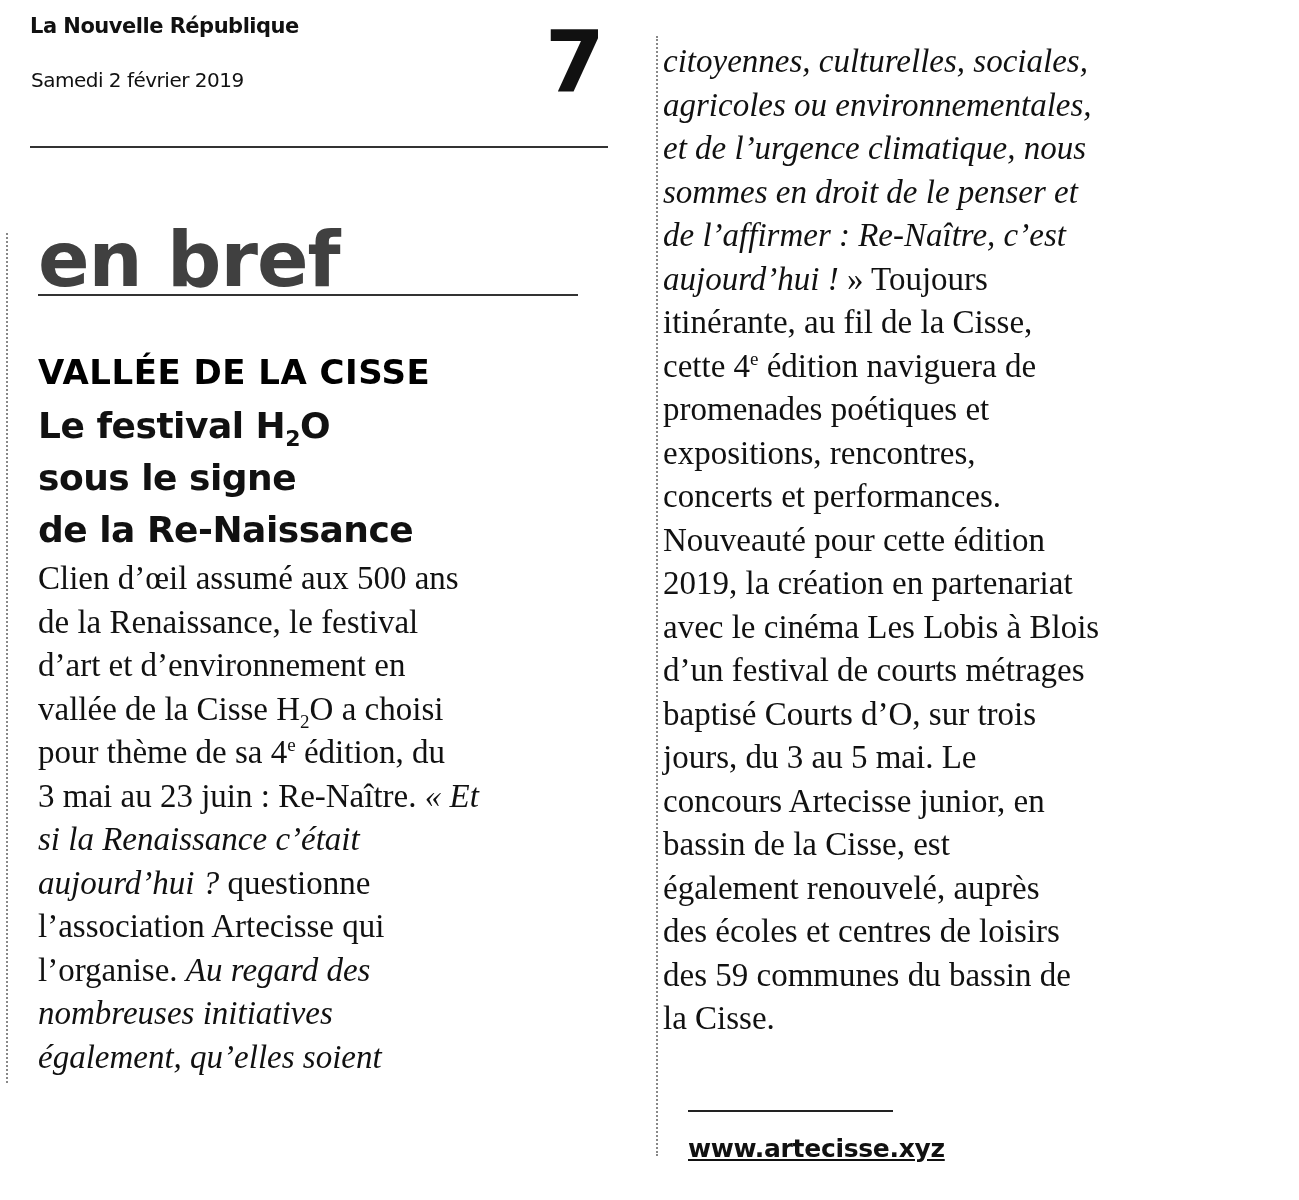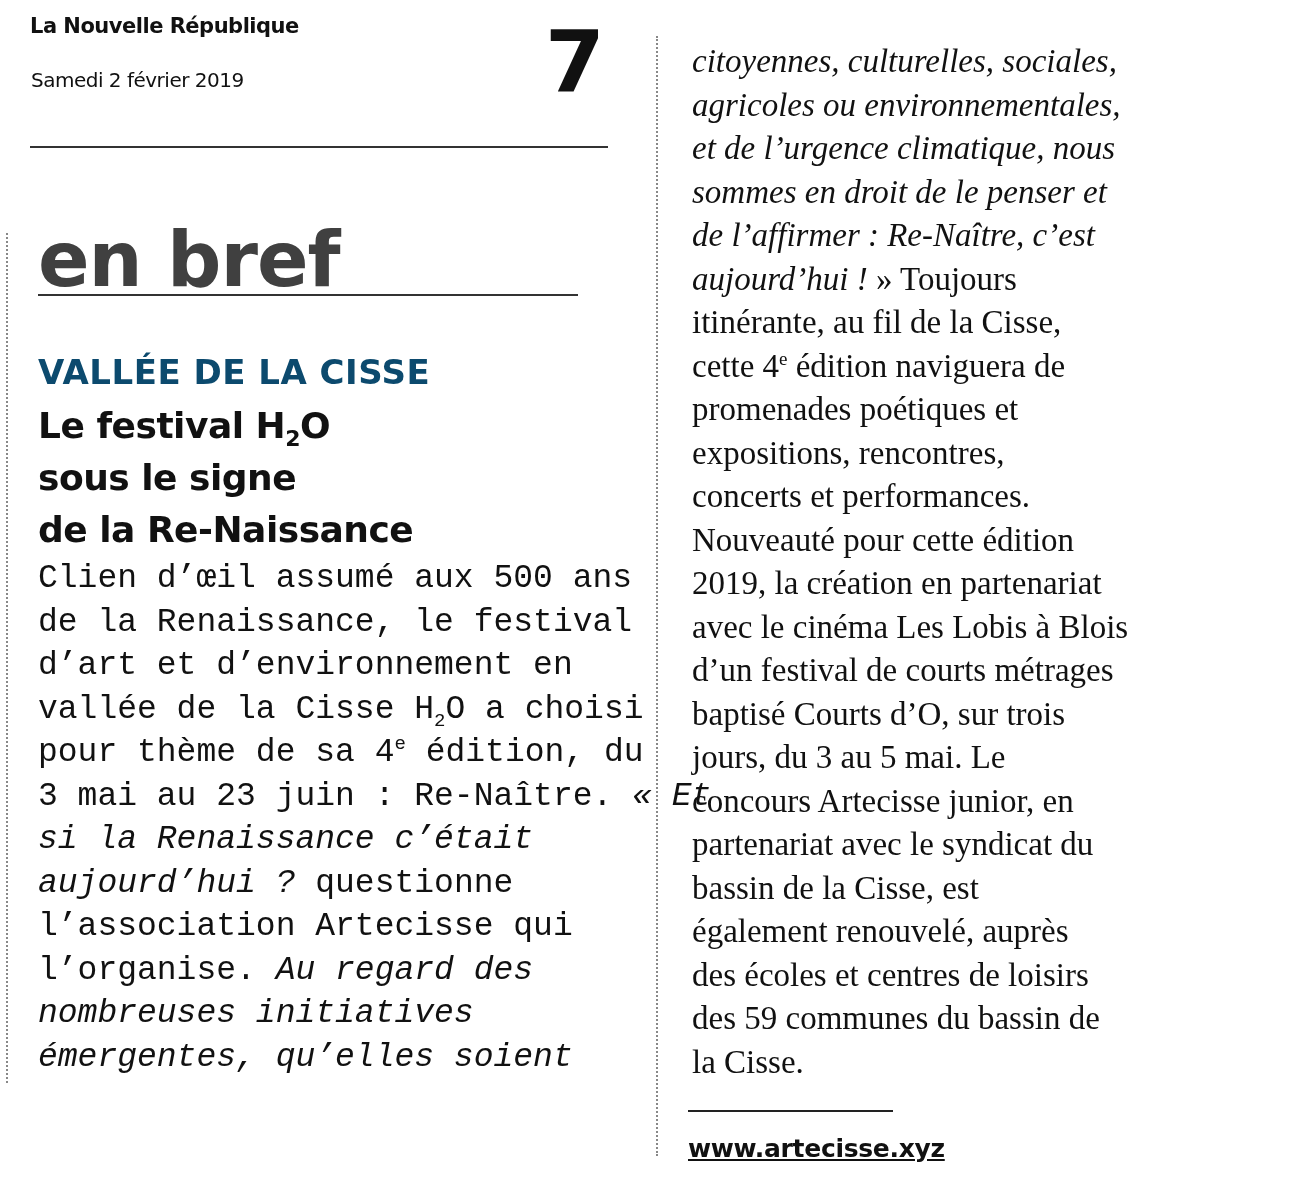--- a/index.html
+++ b/index.html
@@ -12,31 +12,31 @@
   .mast-date { position: absolute; left: 1px; top: 54px; font-size: 20px; font-weight: normal; letter-spacing: -0.5px; white-space: nowrap; }
   .page-num { position: absolute; left: 515px; top: 5px; font-size: 86px; font-weight: bold; line-height: 1; }
   .mast-rule { position: absolute; left: 0; top: 132px; width: 578px; border-top: 2px solid #333; }
 
   .col-rule-left { position: absolute; left: 6px; top: 233px; height: 850px; border-left: 2px dotted #888; }
   .col-rule-mid { position: absolute; left: 656px; top: 36px; height: 1120px; border-left: 2px dotted #888; }
 
   .rubric { position: absolute; left: 38px; top: 218px; font-size: 76px; font-weight: bold; color: #404040; letter-spacing: -1px; line-height: 1.1; white-space: nowrap; }
   .rubric-rule { position: absolute; left: 38px; top: 294px; width: 540px; border-top: 2px solid #333; }
 
-  .kicker { position: absolute; left: 38px; top: 352px; font-size: 34px; font-weight: bold; color: #0c4a6e; letter-spacing: 0.5px; white-space: nowrap; }
+  .kicker { position: absolute; left: 38px; top: 352px; font-size: 34px; font-weight: bold; color: #000000; letter-spacing: 0.5px; white-space: nowrap; }
   .headline { position: absolute; left: 38px; top: 400px; font-size: 36px; font-weight: bold; line-height: 52px; letter-spacing: -0.5px; }
   .headline sub { font-size: 22px; vertical-align: -8px; line-height: 0; }
 
   .body-col { position: absolute; font-size: 33px; line-height: 43.5px; white-space: nowrap; }
   .body-col .line { display: block; height: 43.5px; }
   .body-col i { font-style: italic; }
   .body-col sup { font-size: 19px; vertical-align: 12px; line-height: 0; }
   .body-col sub { font-size: 19px; vertical-align: -8px; line-height: 0; }
-  .left-body { left: 38px; top: 557px; font-family: Liberation Mono, monospace; }
-  .right-body { left: 692px; top: 40px; }
+  .left-body { left: 38px; top: 557px; }
+  .right-body { left: 663px; top: 40px; }
 
   .sig-rule { position: absolute; left: 688px; top: 1110px; width: 205px; border-top: 2px solid #222; }
   .website { position: absolute; left: 688px; top: 1134px; font-size: 25px; font-weight: bold; letter-spacing: -0.3px; text-decoration: underline; }
 </style>
 </head>
 <body>
 
 <div class="masthead sans">
   <div class="mast-title">La Nouvelle République</div>
   <div class="mast-date">Samedi 2 février 2019</div>
@@ -63,21 +63,21 @@
   <span class="line">de la Renaissance, le festival</span>
   <span class="line">d’art et d’environnement en</span>
   <span class="line"><span>vallée de la Cisse H</span><sub>2</sub><span>O a choisi</span></span>
   <span class="line"><span>pour thème de sa 4</span><sup>e</sup><span> édition, du</span></span>
   <span class="line"><span>3 mai au 23 juin : Re-Naître. </span><i>« Et</i></span>
   <span class="line"><i>si la Renaissance c’était</i></span>
   <span class="line"><i>aujourd’hui ?</i><span> questionne</span></span>
   <span class="line">l’association Artecisse qui</span>
   <span class="line"><span>l’organise. </span><i>Au regard des</i></span>
   <span class="line"><i>nombreuses initiatives</i></span>
-  <span class="line"><i>émergentes, qu’elles soient</i></span>
+  <span class="line"><i>également, qu’elles soient</i></span>
 </div>
 
 <div class="body-col right-body serif">
   <span class="line"><i>citoyennes, culturelles, sociales,</i></span>
   <span class="line"><i>agricoles ou environnementales,</i></span>
   <span class="line"><i>et de l’urgence climatique, nous</i></span>
   <span class="line"><i>sommes en droit de le penser et</i></span>
   <span class="line"><i>de l’affirmer : Re-Naître, c’est</i></span>
   <span class="line"><i>aujourd’hui !</i><span> » Toujours</span></span>
   <span class="line">itinérante, au fil de la Cisse,</span>
@@ -85,21 +85,20 @@
   <span class="line">promenades poétiques et</span>
   <span class="line">expositions, rencontres,</span>
   <span class="line">concerts et performances.</span>
   <span class="line">Nouveauté pour cette édition</span>
   <span class="line">2019, la création en partenariat</span>
   <span class="line">avec le cinéma Les Lobis à Blois</span>
   <span class="line">d’un festival de courts métrages</span>
   <span class="line">baptisé Courts d’O, sur trois</span>
   <span class="line">jours, du 3 au 5 mai. Le</span>
   <span class="line">concours Artecisse junior, en</span>
-  <span class="line">partenariat avec le syndicat du</span>
   <span class="line">bassin de la Cisse, est</span>
   <span class="line">également renouvelé, auprès</span>
   <span class="line">des écoles et centres de loisirs</span>
   <span class="line">des 59 communes du bassin de</span>
   <span class="line">la Cisse.</span>
 </div>
 
 <div class="sig-rule"></div>
 <div class="website sans">www.artecisse.xyz</div>
 

